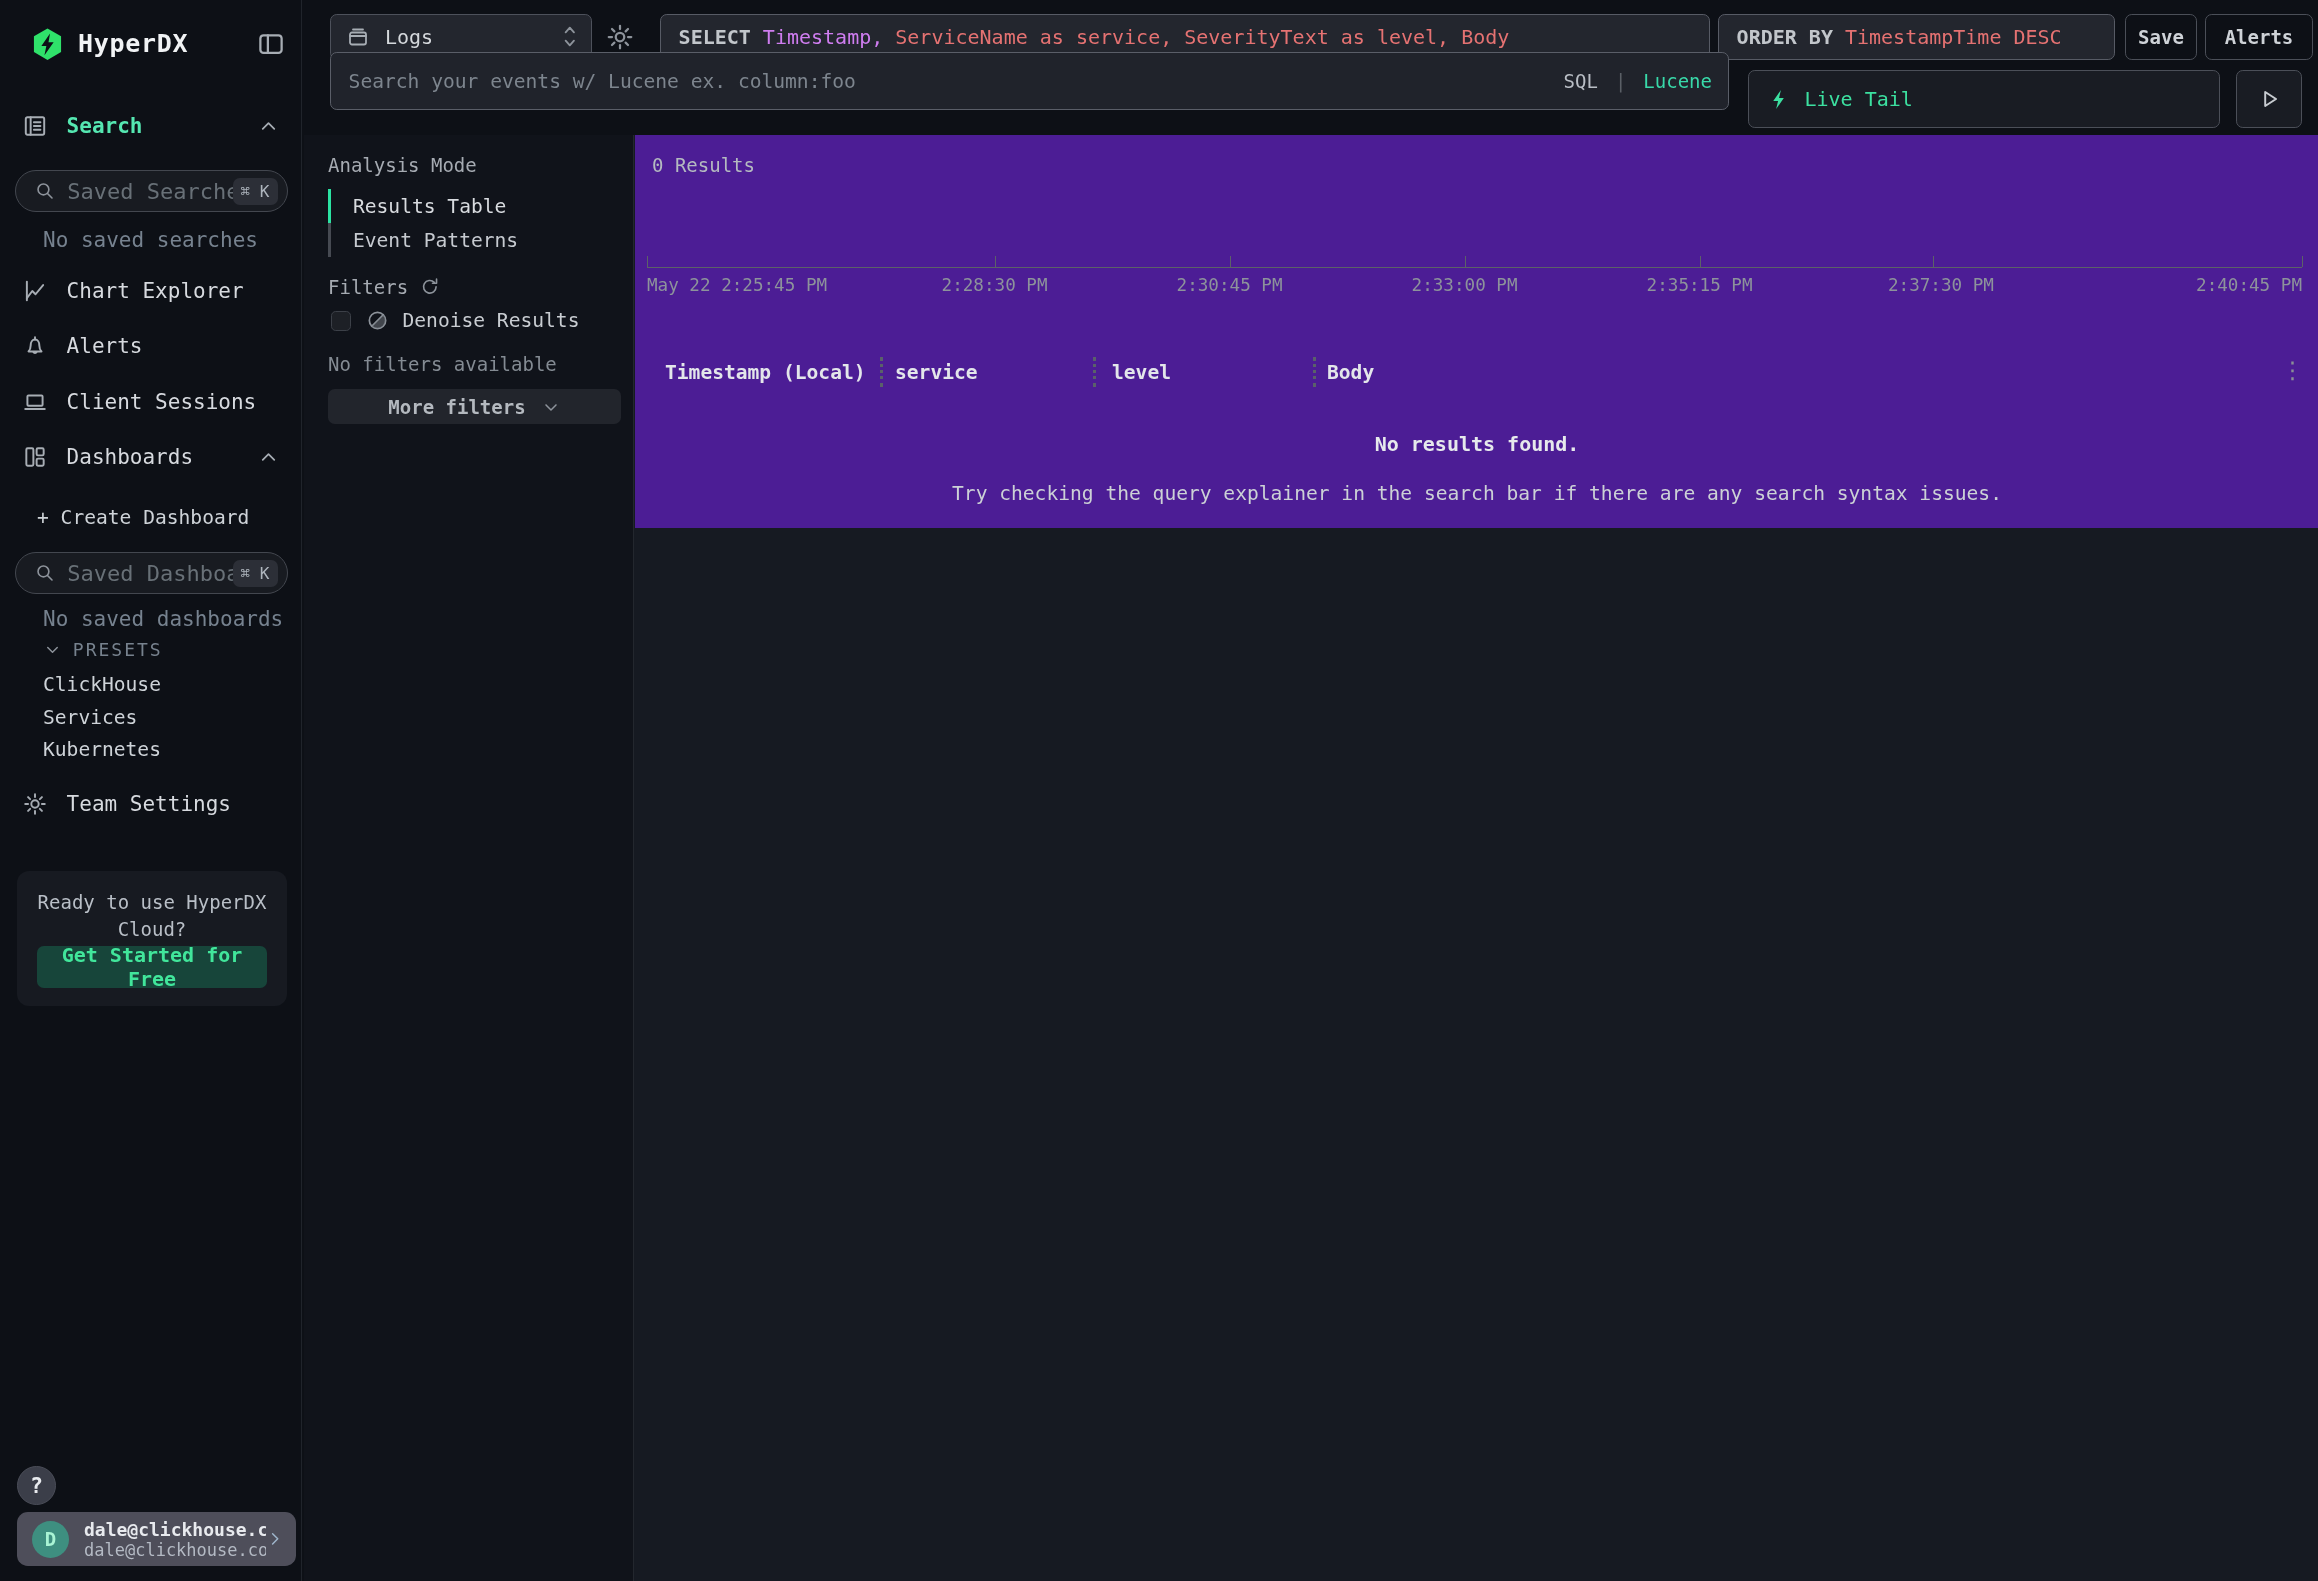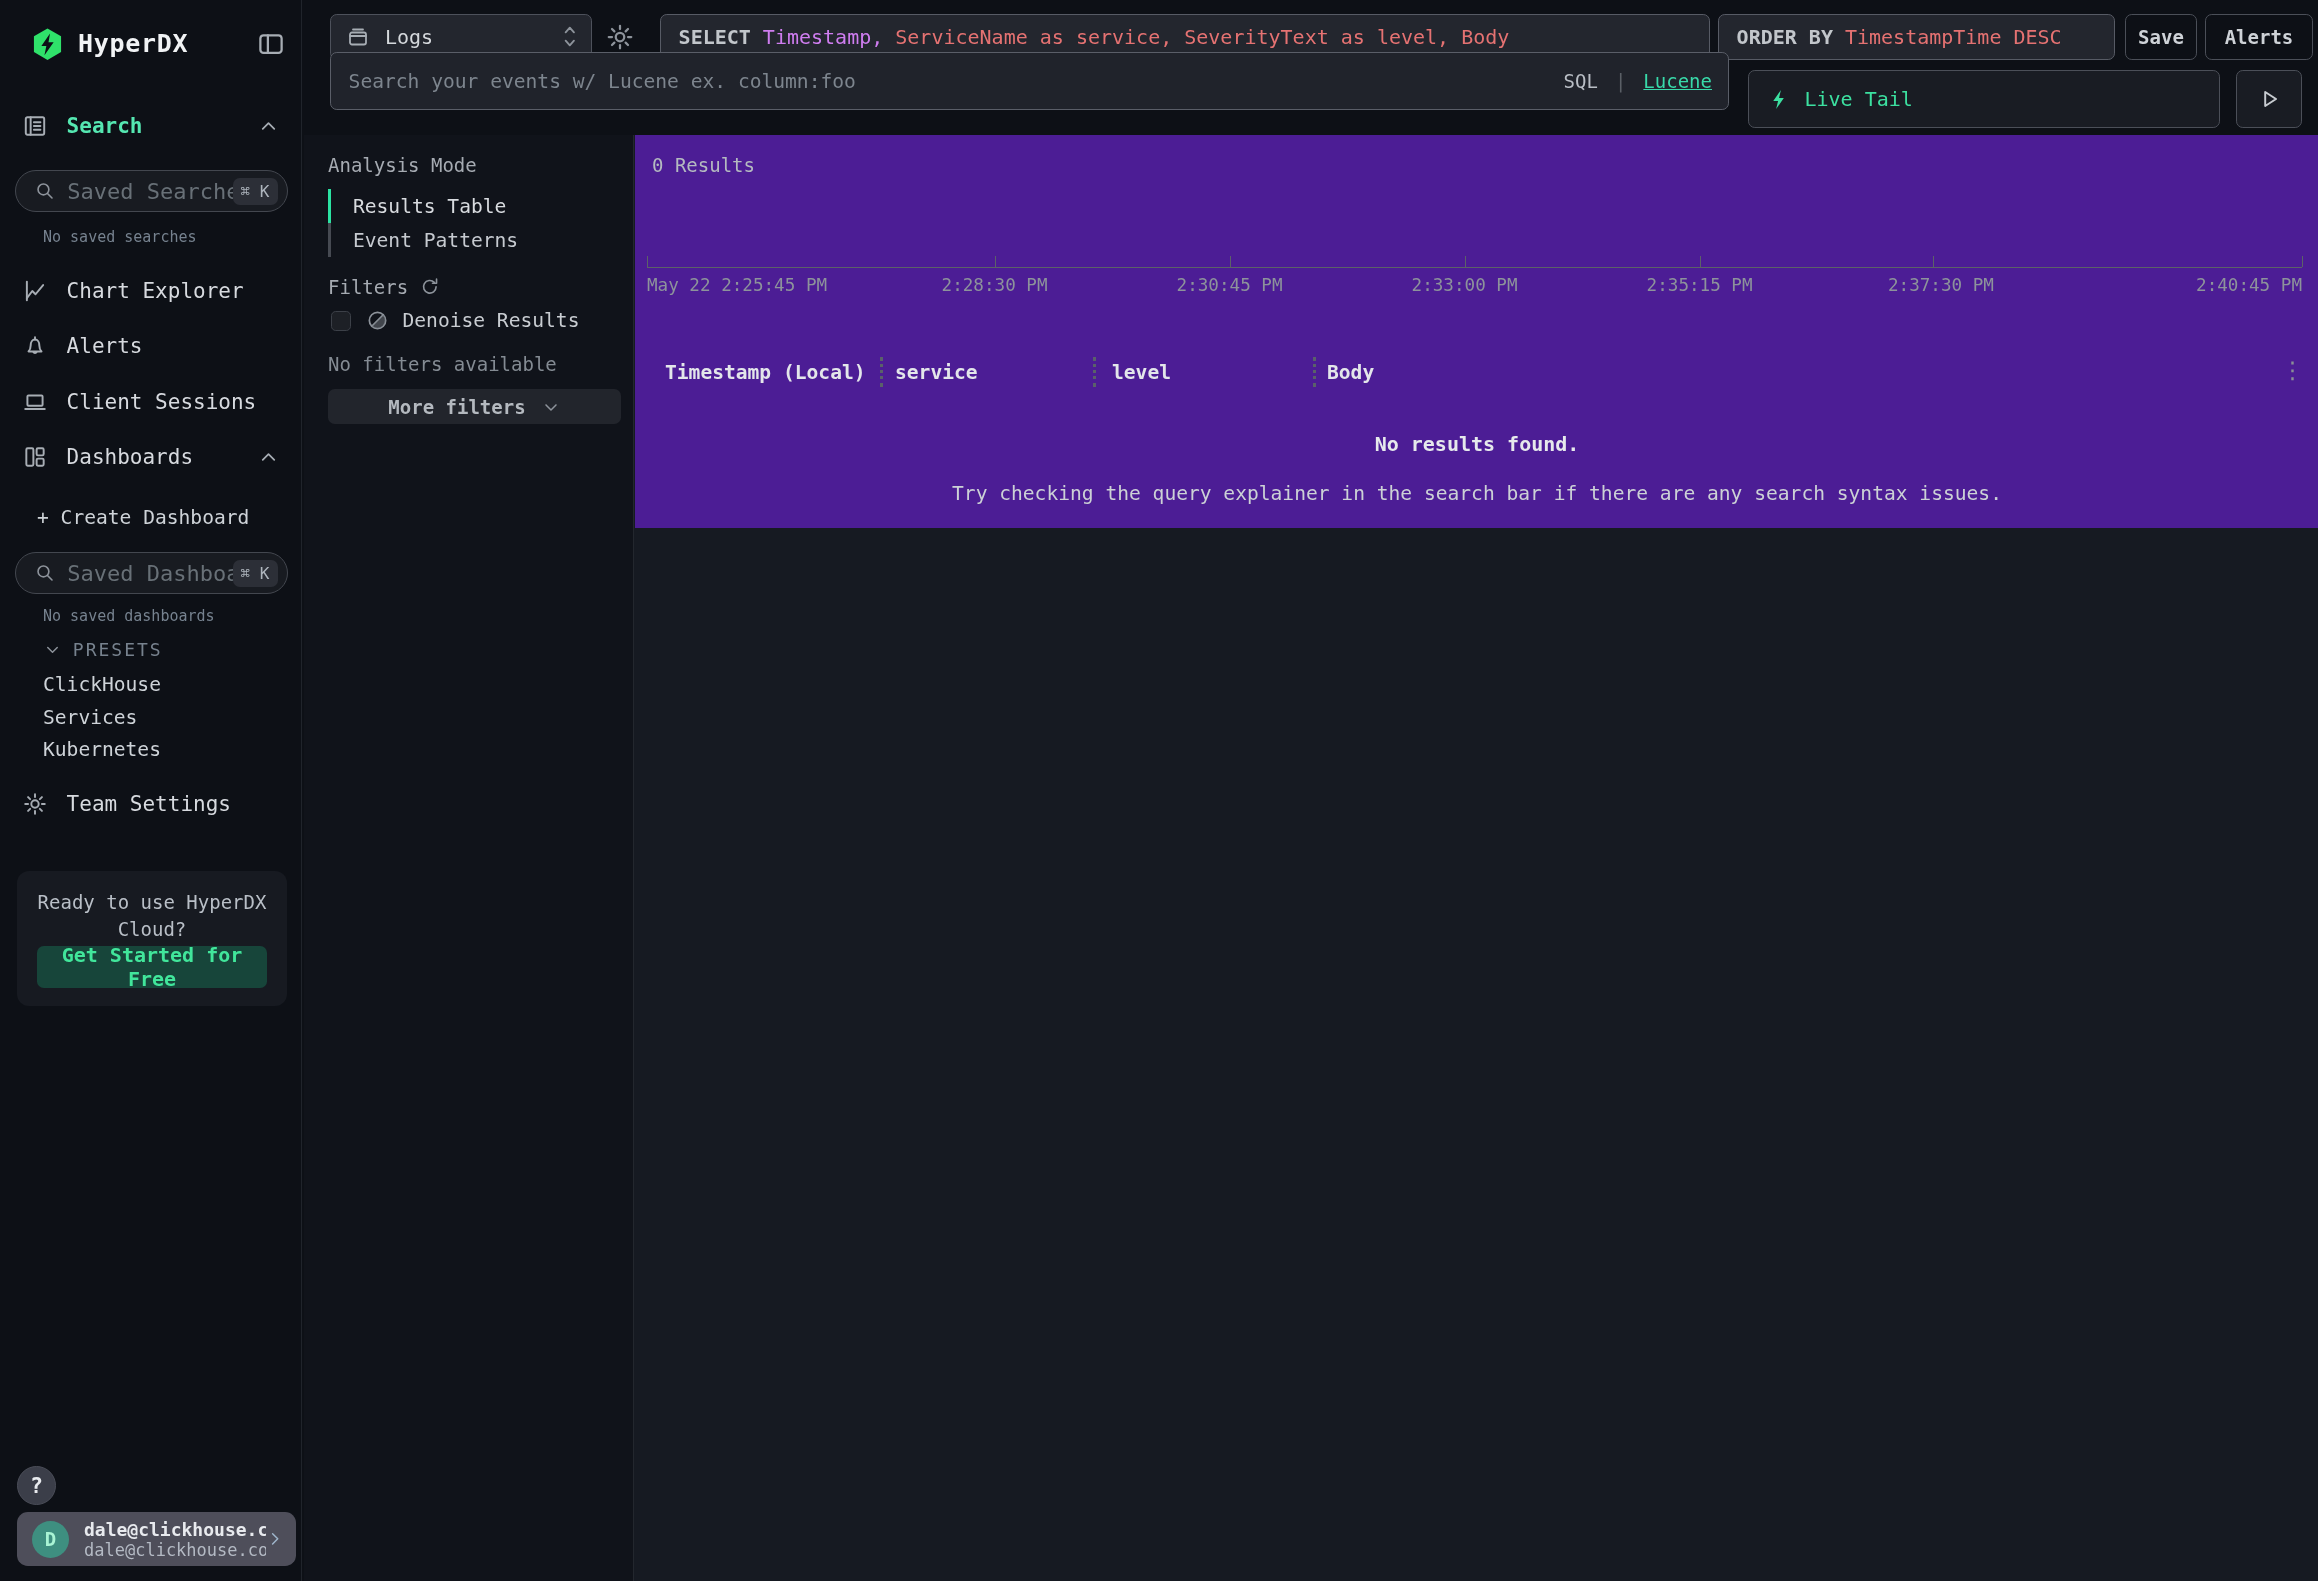--- a/index.html
+++ b/index.html
@@ -16,21 +16,21 @@
   .collapse { position:absolute; left:256px; top:5.4px; width:30px; height:30px; cursor:pointer; }
   .navitem { position:absolute; left:0; width:302px; height:38px; display:flex; align-items:center; cursor:pointer; }
   .navitem .nicon { margin-left:21.6px; width:26px; height:26px; flex:0 0 26px; }
   .navitem .nlabel { margin-left:19px; font-size:21px; color:#d7dadf; }
   .navitem .nlabel.active { color:#55e7b1; font-weight:bold; }
   .nav-chev { position:absolute; right:21.6px; width:23px; height:23px; }
   .pillsearch { position:absolute; left:15px; width:273px; height:42px; border:1.4px solid #43474f; border-radius:675px; background:#181b21; display:flex; align-items:center; cursor:text; }
   .pillsearch .mag { margin-left:17.6px; width:21.6px; height:21.6px; flex:0 0 21.6px; }
   .pillsearch .ph { margin-left:12px; font-size:22px; color:#687077; flex:1 1 auto; overflow:hidden; white-space:nowrap; }
   .pillsearch .kbd { margin-right:9.5px; background:#2c2f37; border-radius:6.8px; padding:4px 8px; font-size:16px; color:#aeb5bd; white-space:nowrap; }
-  .mutedline { position:absolute; left:43px; font-size:15px; color:#76828f; white-space:nowrap; }
+  .mutedline { position:absolute; left:43px; font-size:21px; color:#76828f; white-space:nowrap; }
   .sideplain { position:absolute; left:43px; font-size:19.6px; color:#ced3d8; white-space:nowrap; cursor:pointer; }
   .presethdr { position:absolute; left:43px; display:flex; align-items:center; gap:10.8px; color:#77828e; cursor:pointer; }
   .presethdr .ptxt { font-size:18px; letter-spacing:2px; }
   .cloudcard { position:absolute; left:17px; top:871px; width:270px; height:135px; background:#171a21; border-radius:12px; text-align:center; }
   .cloudcard .cc1 { margin-top:20px; font-size:19px; color:#b9bfc7; }
   .cloudcard .cc2 { margin-top:5.4px; font-size:19px; color:#b9bfc7; }
   .ctabtn { position:absolute; left:20px; bottom:17.6px; width:230px; height:42px; background:#17453a; border-radius:6.8px; font-size:20px; font-weight:bold; color:#41e69b; display:flex; align-items:center; justify-content:center; cursor:pointer; }
   .helpbtn { position:absolute; left:17px; top:1466px; width:39px; height:39px; border-radius:50%; background:#3b3e49; border:1.4px solid #4a4d58; color:#e8eaee; font-size:21.6px; font-weight:bold; display:flex; align-items:center; justify-content:center; cursor:pointer; }
   .usercard { position:absolute; left:17px; top:1512px; width:279px; height:54px; background:#4e4e5a; border-radius:10.8px; display:flex; align-items:center; cursor:pointer; }
   .avatar { margin-left:15px; width:37px; height:37px; border-radius:50%; background:#3e8f80; color:#a9f4d4; font-size:19px; font-weight:bold; display:flex; align-items:center; justify-content:center; flex:0 0 37px; }
@@ -54,21 +54,21 @@
   .seg-purple { color:#cf7df0; margin-left:12px; }
   .seg-salmon { color:#e57272; margin-left:12px; }
   .btn { position:absolute; top:13.5px; height:46px; background:transparent; border:1.4px solid #4b4f58; border-radius:6.8px; color:#ced2d7; font-size:19px; font-weight:bold; display:flex; align-items:center; justify-content:center; cursor:pointer; font-family:inherit; }
   .savebtn { left:1821px; width:72px; }
   .alertsbtn { left:1901px; width:108px; }
   .searchrow { left:26px; top:52px; width:1399px; height:58px; background:#20232b; border-color:#5a5e68; cursor:text; }
   .searchrow .sph { margin-left:17.6px; font-size:19.6px; color:#7d858e; flex:1 1 auto; white-space:nowrap; overflow:hidden; }
   .langsel { margin-right:16px; display:flex; align-items:center; gap:17px; font-size:19px; white-space:nowrap; }
   .lang-sql { color:#b9bec5; cursor:pointer; }
   .lang-sep { color:#5a5f66; }
-  .lang-lucene { color:#38d9a9; cursor:pointer;text-decoration:underline; }
+  .lang-lucene { color:#38d9a9; cursor:pointer; }
   .livetail { left:1444px; top:70px; width:472px; height:58px; background:#191c23; border-color:#4b4f58; cursor:pointer; }
   .livetail .bolt { margin-left:19px; width:23px; height:23px; }
   .livetail .ltxt { margin-left:13.5px; font-size:20px; color:#3ce0a0; }
   .playbtn { left:1932px; top:70px; width:66px; height:58px; background:#191c23; border-color:#4b4f58; justify-content:center; cursor:pointer; }
 
   .contentrow { position:absolute; left:0; top:135px; width:2015px; height:1447px; background:#161a22; }
   .filterpanel { position:absolute; left:0; top:0; width:330px; height:1447px; background:#10131a; border-right:1.4px solid #23272e; }
   .ptitle { position:absolute; left:24px; font-size:19px; font-weight:normal; color:#a6abb2; display:flex; align-items:center; gap:10.8px; }
   .tabs { position:absolute; left:24px; top:54px; width:284px; }
   .tabitem { display:flex; align-items:center; height:34px; cursor:pointer; }

